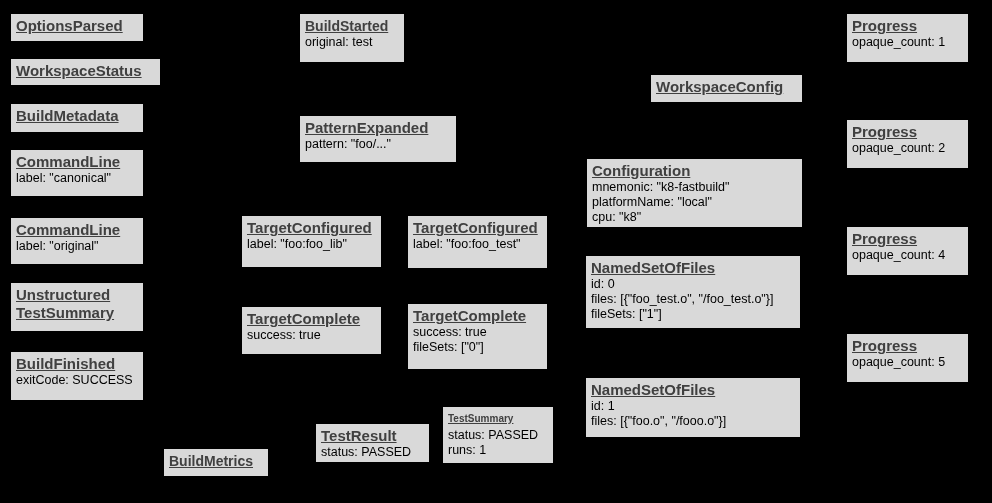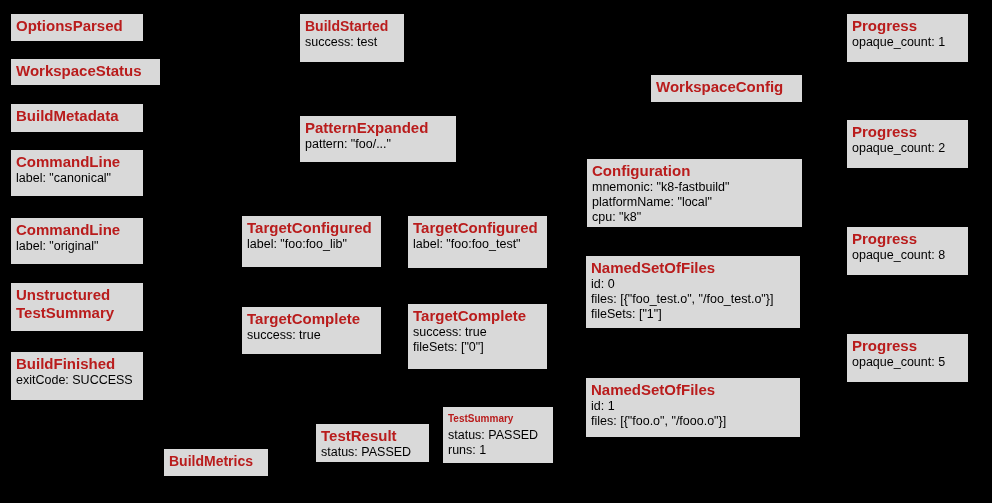--- a/index.html
+++ b/index.html
@@ -20,23 +20,24 @@
     box-sizing: border-box;
     background: #d9d9d9;
     border: 1px solid #000000;
     padding: 3px 5px 2px 5px;
     color: #000000;
     overflow: hidden;
   }
   .box-title {
     font-size: 15px;
     font-weight: bold;
+    text-decoration: underline;
     line-height: 18px;
     white-space: normal;
-    color: #b91c1c;
+    color: #404040;
   }
   .box-line {
     font-size: 12.5px;
     line-height: 15px;
     white-space: nowrap;
     color: #000000;
   }
 </style>
 </head>
 <body>
@@ -74,21 +75,21 @@
     <div class="box-line">exitCode: SUCCESS</div>
   </div>
 
 
   <div class="box" style="left:163px; top:448px; width:106px; height:29px">
     <div class="box-title" style="font-size:14px">BuildMetrics</div>
   </div>
 
   <div class="box" style="left:299px; top:13px; width:106px; height:50px">
     <div class="box-title" style="font-size:14px">BuildStarted</div>
-    <div class="box-line">success: test</div>
+    <div class="box-line">original: test</div>
   </div>
 
   <div class="box" style="left:299px; top:115px; width:158px; height:48px">
     <div class="box-title">PatternExpanded</div>
     <div class="box-line">pattern: "foo/..."</div>
   </div>
 
   <div class="box" style="left:241px; top:215px; width:141px; height:53px">
     <div class="box-title">TargetConfigured</div>
     <div class="box-line">label: "foo:foo_lib"</div>
@@ -150,21 +151,21 @@
     <div class="box-line">opaque_count: 1</div>
   </div>
 
   <div class="box" style="left:846px; top:119px; width:123px; height:50px">
     <div class="box-title">Progress</div>
     <div class="box-line">opaque_count: 2</div>
   </div>
 
   <div class="box" style="left:846px; top:226px; width:123px; height:50px">
     <div class="box-title">Progress</div>
-    <div class="box-line">opaque_count: 8</div>
+    <div class="box-line">opaque_count: 4</div>
   </div>
 
   <div class="box" style="left:846px; top:333px; width:123px; height:50px">
     <div class="box-title">Progress</div>
     <div class="box-line">opaque_count: 5</div>
   </div>
 
 </div>
 
 </body></html>

